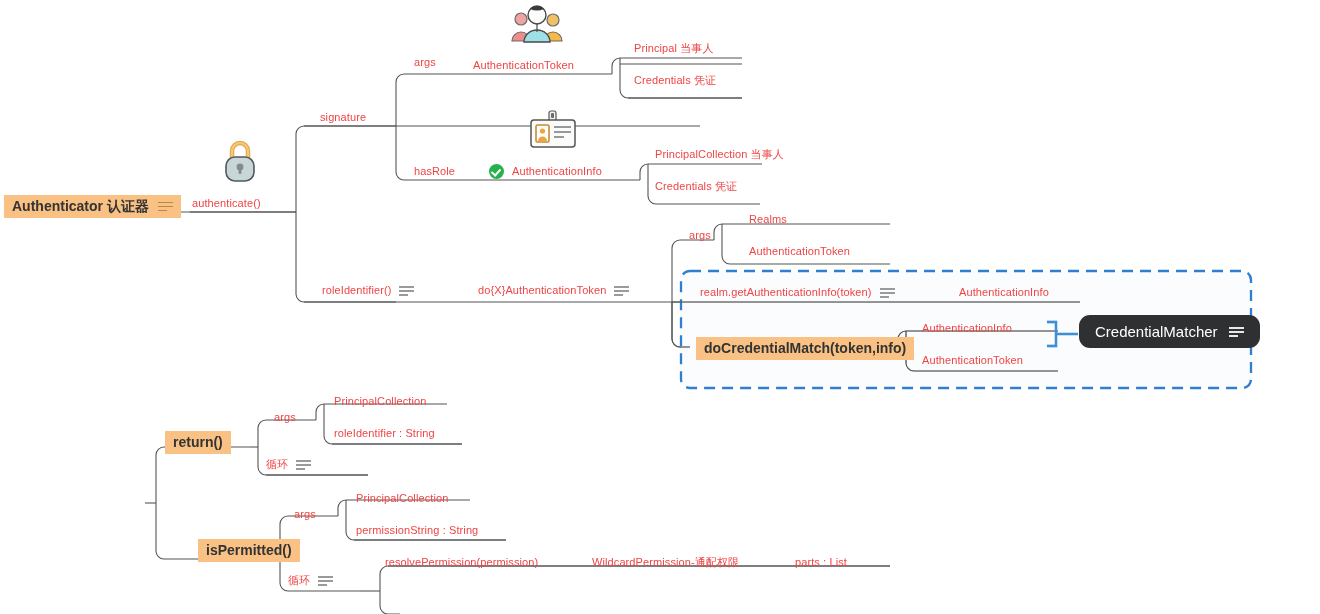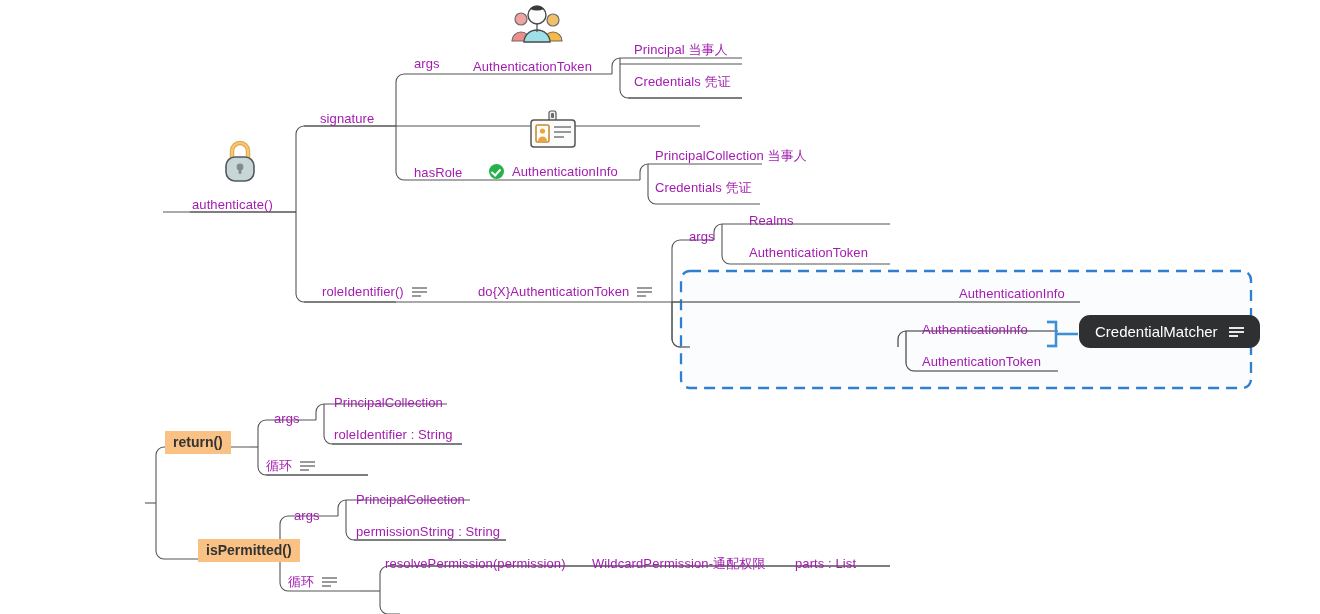--- a/index.html
+++ b/index.html
@@ -1,20 +1,20 @@
 <!DOCTYPE html>
 <html><head>
 <meta charset="utf-8">
 <style>
   html,body{margin:0;padding:0;background:#ffffff;}
   body{font-family:"Liberation Sans","DejaVu Sans",sans-serif;}
   #stage{position:relative;width:1320px;height:614px;background:#fff;overflow:hidden;}
   #wires{position:absolute;left:0;top:0;width:1320px;height:614px;}
   .node{position:absolute;white-space:nowrap;line-height:1;}
-  .lbl{font-size:13px;color:#a21caf;letter-spacing:.1px;}
+  .lbl{font-size:11px;color:#ef4444;letter-spacing:.1px;}
   .pill{display:inline-block;background:#f9c184;color:#333;font-weight:bold;
         font-size:14px;padding:4px 8px 5px 8px;}
   .pill-row{display:flex;align-items:center;gap:9px;}
   .darkbox{display:flex;align-items:center;gap:11px;background:#2f3032;color:#fff;
            font-weight:normal;font-size:15px;padding:9px 16px;border-radius:11px;}
   .noteico{display:inline-block;width:15px;height:11px;position:relative;flex:none;}
   .noteico i{position:absolute;left:0;height:1.6px;background:#9a9a9a;display:block;}
   .noteico i:nth-child(1){top:1px;width:15px;}
   .noteico i:nth-child(2){top:5px;width:15px;}
   .noteico i:nth-child(3){top:9px;width:9px;}
@@ -108,20 +108,30 @@
       <path d="M346,500 V532 a8,8 0 0 0 8,8 H506"></path>
       <path d="M354,540 H506"></path>
 
       <path d="M360,591 H380"></path>
       <path d="M380,591 V574 a8,8 0 0 1 8,-8 H890"></path>
       <path d="M380,591 V606 a8,8 0 0 0 8,8 H400"></path>
       <path d="M388,566 H890"></path>
     </g>
   </svg>
 
+  <div class="node" style="left:4px;top:195px;">
+    <span class="pill pill-row">
+      <span>Authenticator 认证器</span>
+      <span class="noteico">
+          <i></i>
+          <i></i>
+          <i></i>
+        </span>
+    </span>
+  </div>
 
   <div class="ico-wrap" style="left:221px;top:136px;">
     <svg width="38" height="48" viewBox="0 0 38 48">
       <path d="M11,22 V15 a8,8 0 0 1 16,0 V22" fill="none" stroke="#e3a84b" stroke-width="4.5" stroke-linecap="round"></path>
       <path d="M11,22 V15 a8,8 0 0 1 16,0 V22" fill="none" stroke="#f6c97a" stroke-width="2.2" stroke-linecap="round"></path>
       <rect x="5" y="21" width="28" height="24" rx="9" fill="#c9d6d8" stroke="#4d5b5e" stroke-width="1.6"></rect>
       <circle cx="19" cy="31" r="3.4" fill="#7d8d90"></circle>
       <rect x="17.6" y="32" width="2.8" height="6" rx="1.3" fill="#7d8d90"></rect>
     </svg>
   </div>
@@ -189,22 +199,35 @@
           <i></i>
           <i></i>
         </span>
     </span>
   </div>
 
   <div class="node lbl" style="left:689px;top:230px;">args</div>
   <div class="node lbl" style="left:749px;top:214px;">Realms</div>
   <div class="node lbl" style="left:749px;top:246px;">AuthenticationToken</div>
 
+  <div class="node" style="left:700px;top:287px;">
+    <span class="txtline">
+      <span class="lbl">realm.getAuthenticationInfo(token)</span>
+      <span class="noteico">
+          <i></i>
+          <i></i>
+          <i></i>
+        </span>
+    </span>
+  </div>
   <div class="node lbl" style="left:959px;top:287px;">AuthenticationInfo</div>
 
+  <div class="node" style="left:696px;top:337px;">
+    <span class="pill">doCredentialMatch(token,info)</span>
+  </div>
   <div class="node lbl" style="left:922px;top:323px;">AuthenticationInfo</div>
   <div class="node lbl" style="left:922px;top:355px;">AuthenticationToken</div>
 
   <div class="node" style="left:1079px;top:315px;">
     <span class="darkbox">
       <span>CredentialMatcher</span>
       <span class="noteico">
           <i></i>
           <i></i>
           <i></i>

